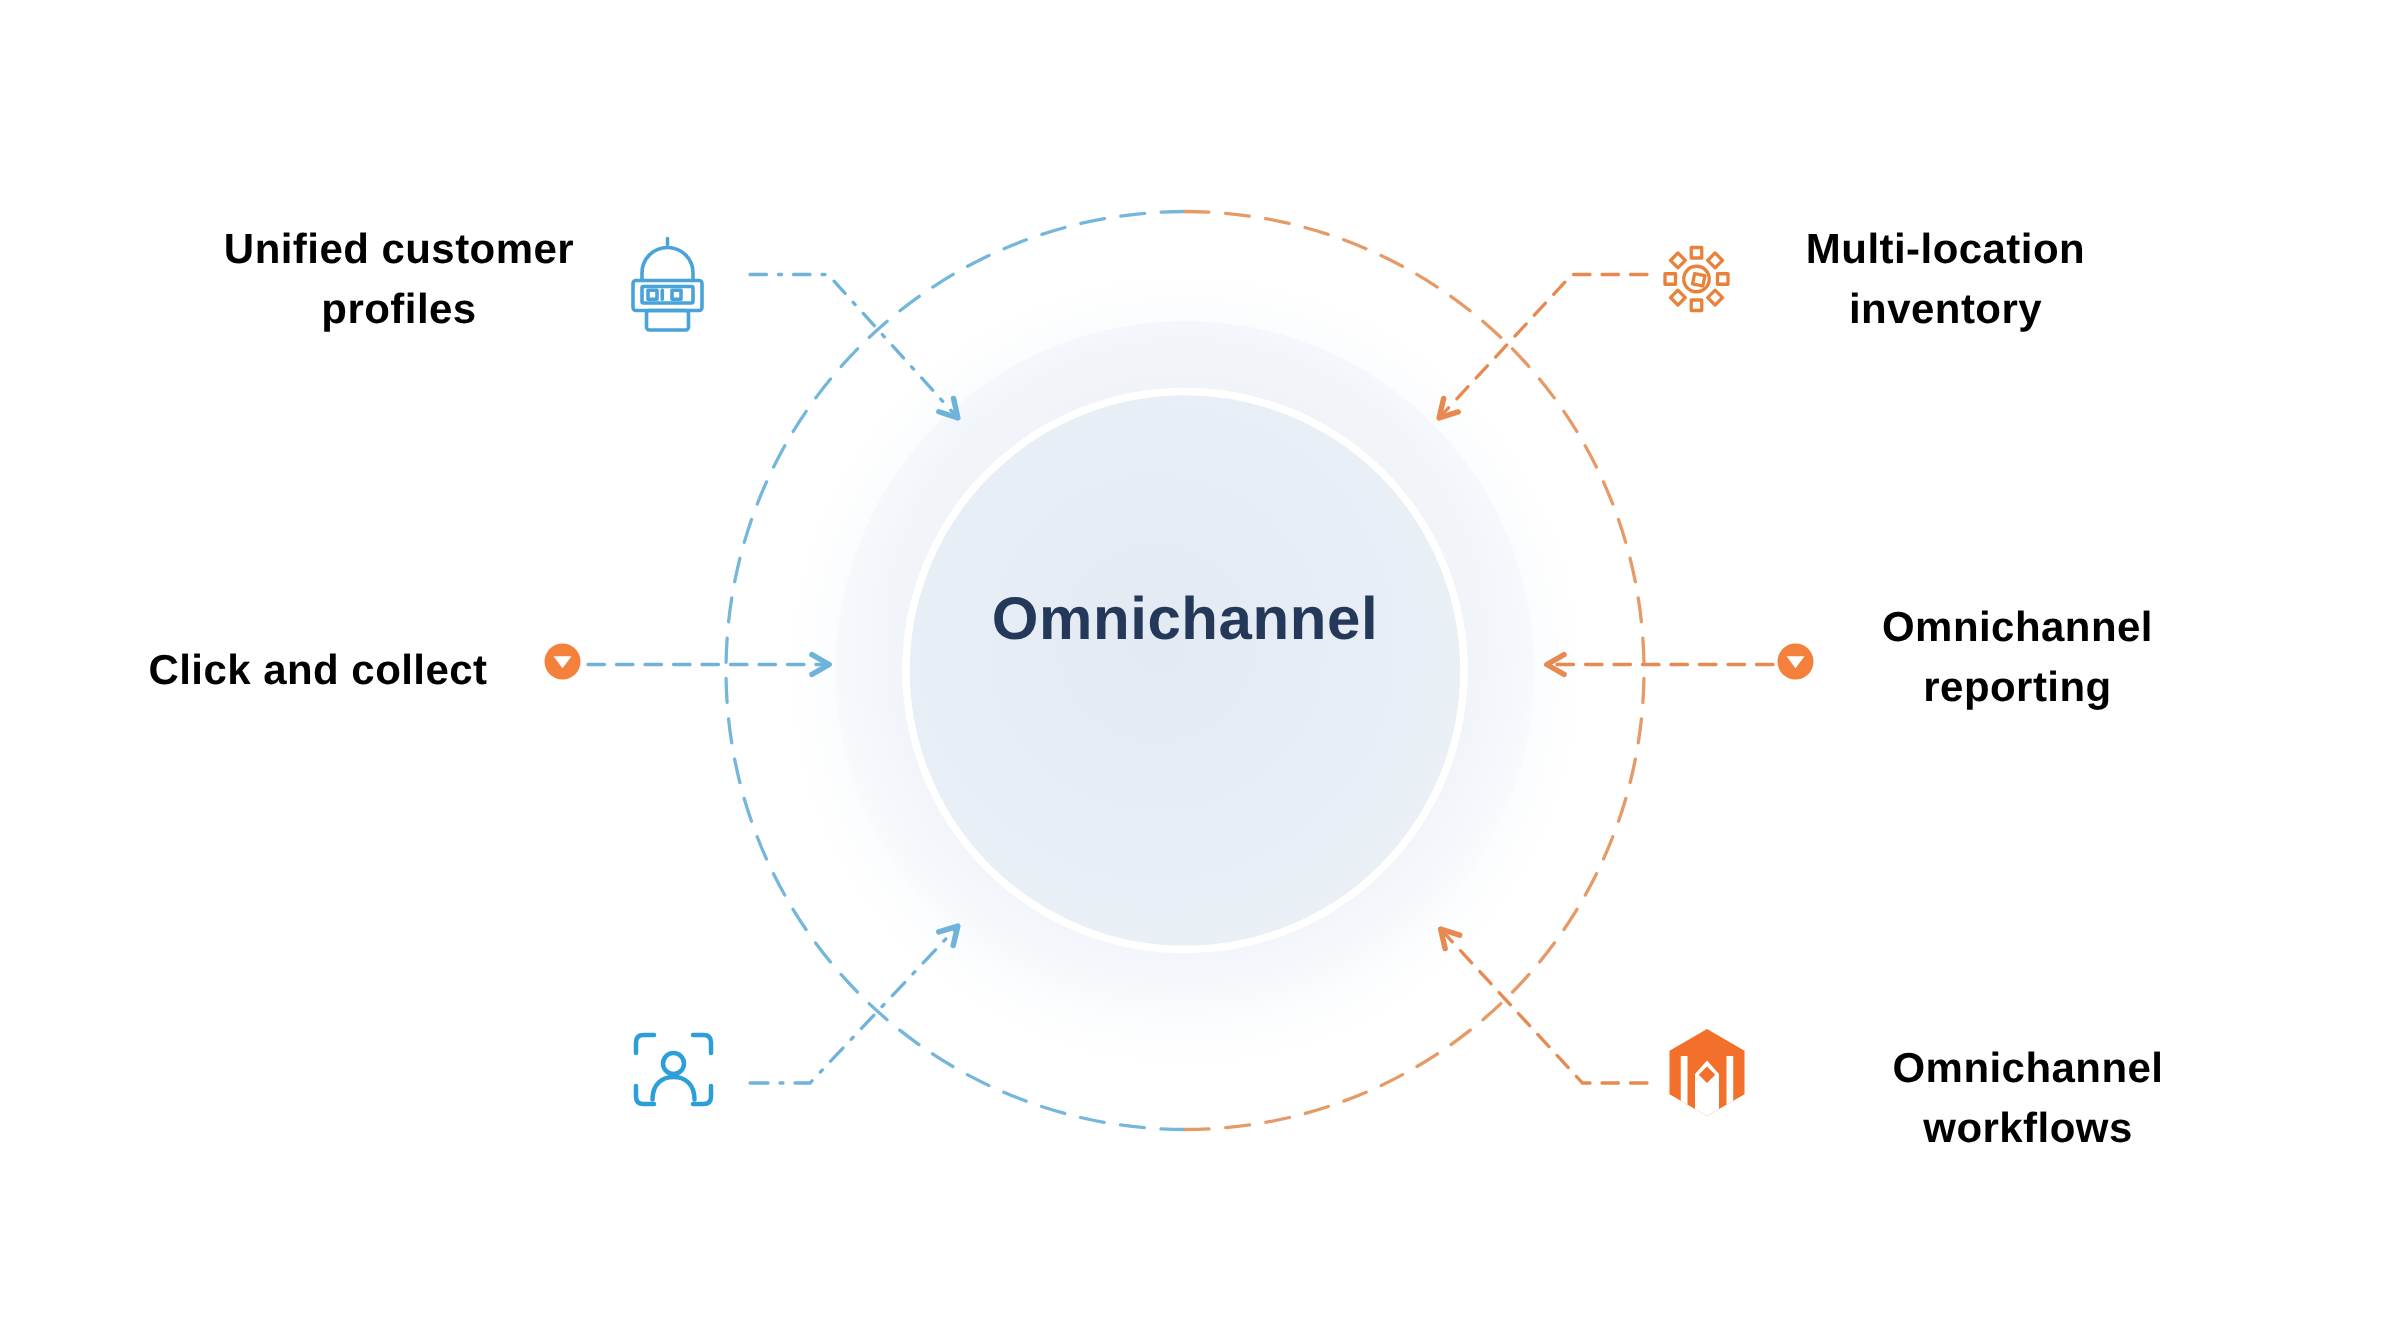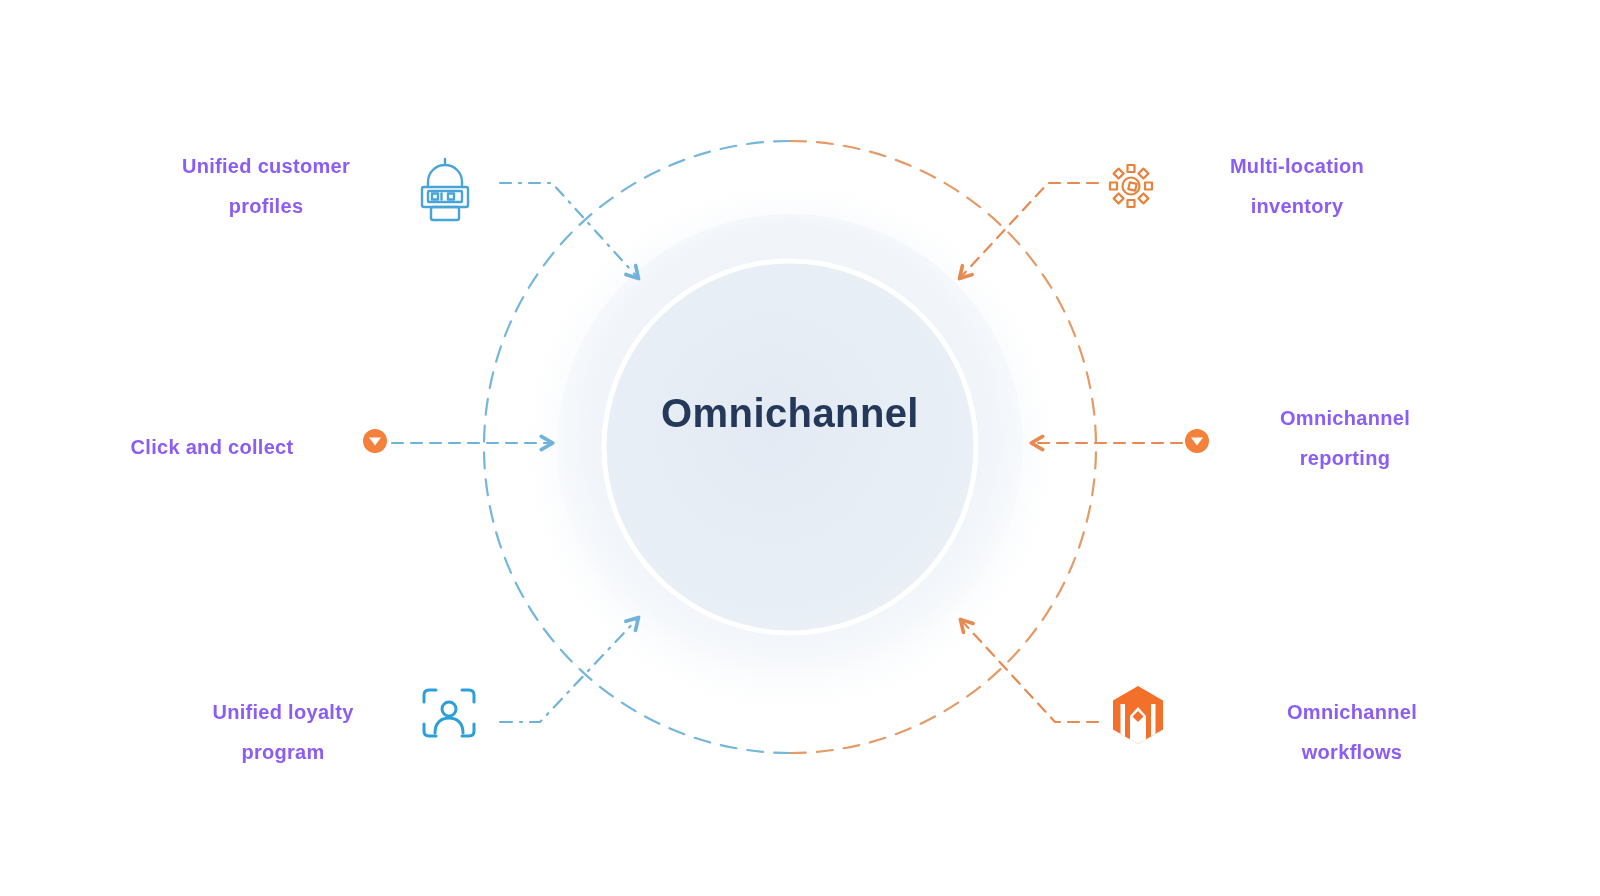--- a/index.html
+++ b/index.html
@@ -7,24 +7,24 @@
     position:relative;
     width:1600px;height:896px;
     background:#ffffff;
     overflow:hidden;
     font-family:"Liberation Sans", sans-serif;
   }
   .layer{position:absolute;left:0;top:0;}
   .node-label{
     position:absolute;
     font-weight:700;
-    font-size:20px;
+    font-size:28px;
     line-height:40px;
     letter-spacing:.3px;
-    color:#8b5cf6;
+    color:#000000;
     text-align:center;
     white-space:pre-line;
   }
   .center-title{
     position:absolute;
     left:590px;top:385px;width:400px;
     text-align:center;
     font-weight:700;
     font-size:40px;
     line-height:57px;
@@ -138,19 +138,17 @@
 profiles</div>
 
   <div class="node-label" style="left:32px;top:427px;width:360px;">Click and collect</div>
 
   <div class="node-label" style="left:1117px;top:146px;width:360px;">Multi-location
 inventory</div>
 
   <div class="node-label" style="left:1165px;top:398px;width:360px;">Omnichannel
 reporting</div>
 
-  <div class="node-label" style="left:103px;top:692px;width:360px;">Unified loyalty
-program</div>
 
   <div class="node-label" style="left:1172px;top:692px;width:360px;">Omnichannel
 workflows</div>
 
 </div>
 
 </body></html>

